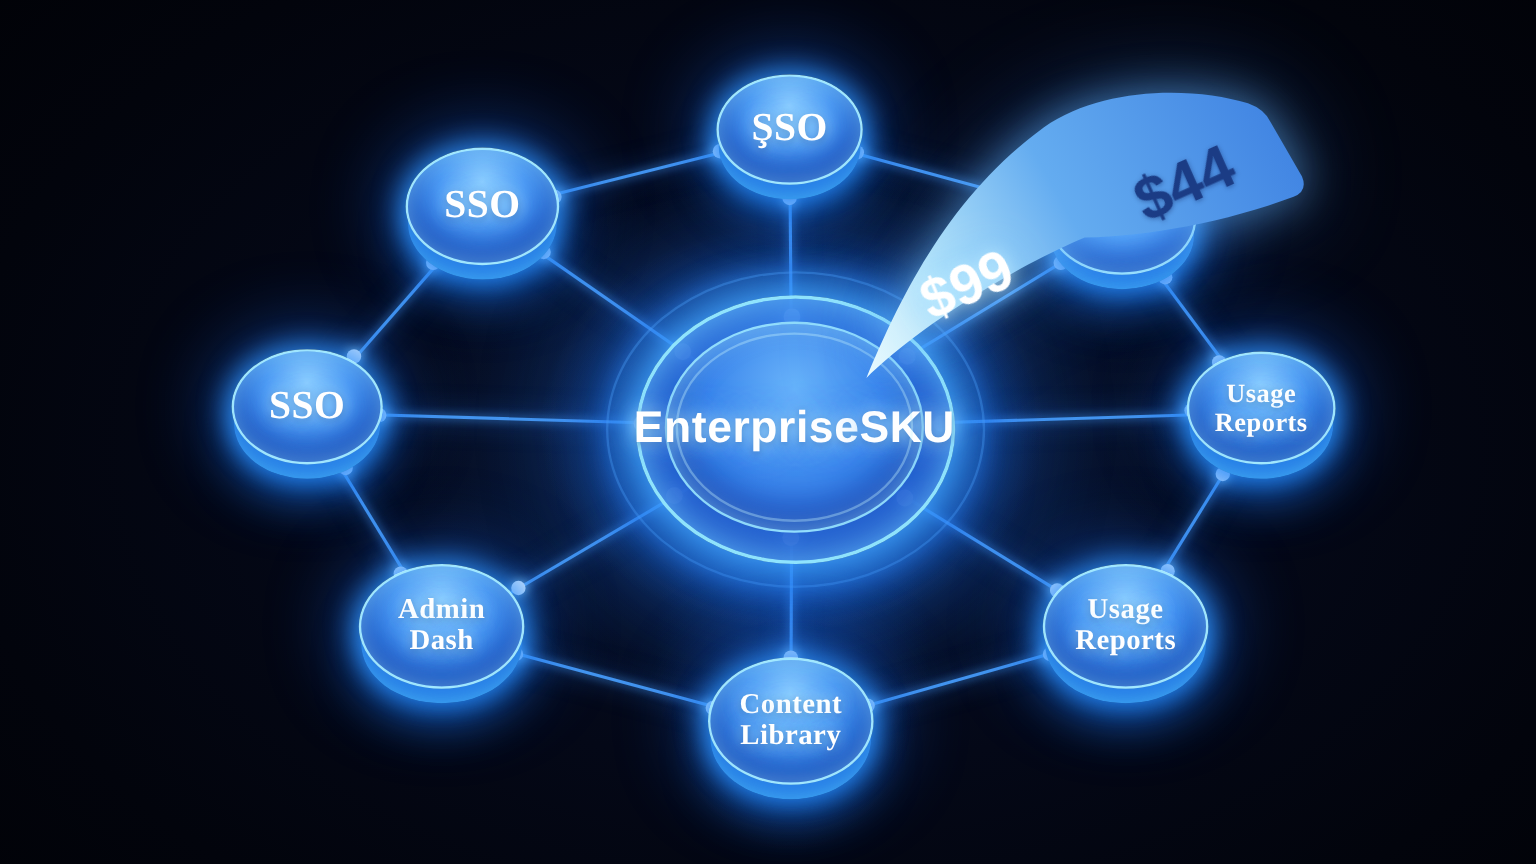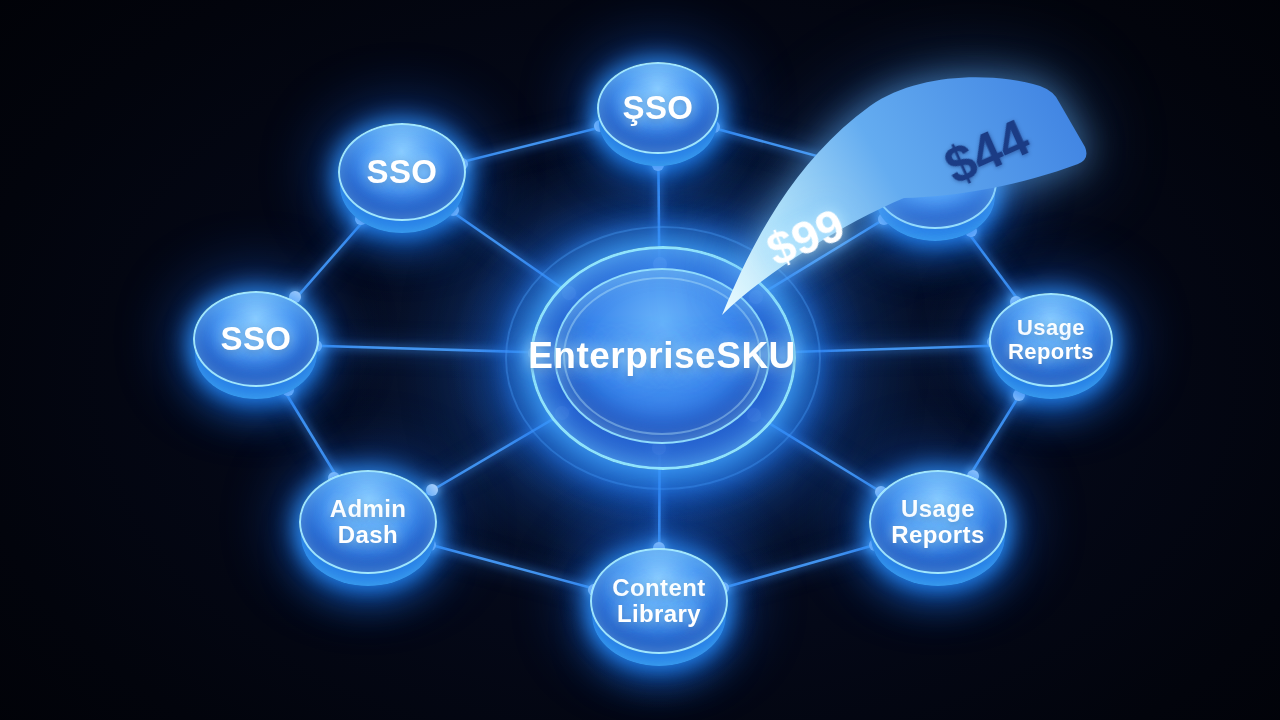--- a/index.html
+++ b/index.html
@@ -26,21 +26,21 @@
   .node-base{position:absolute;left:2px;right:2px;top:16px;bottom:0;border-radius:50%;
     background:linear-gradient(180deg,#1559c8 0%, #0c3a9a 55%, #1050b8 100%);
     box-shadow:0 14px 38px rgba(30,130,255,.55), 0 4px 18px rgba(40,160,255,.55), inset 0 -9px 16px rgba(90,210,255,.8);}
   .node-face{position:absolute;left:0;right:0;top:0;height:calc(100% - 16px);border-radius:50%;
     background:radial-gradient(ellipse at 50% 28%, #8fd0ff 0%, #4d9bf5 40%, #2a72dd 72%, #1a56c4 100%);
     border:2px solid rgba(165,235,255,.95);
     box-shadow:0 0 22px 5px rgba(50,150,255,.8), 0 0 60px 18px rgba(25,100,230,.45),
       inset 0 0 18px rgba(150,225,255,.55), inset 0 -14px 26px rgba(8,40,150,.55);
     display:flex;flex-direction:column;align-items:center;justify-content:center;}
   .node-label{display:block;text-align:center;color:#fff;font-weight:700;letter-spacing:.4px;line-height:1.08;
-    text-shadow:0 0 12px rgba(175,230,255,.95), 0 0 26px rgba(90,170,255,.8), 0 2px 6px rgba(0,40,120,.5);}
+    text-shadow:0 0 12px rgba(175,230,255,.95), 0 0 26px rgba(90,170,255,.8), 0 2px 6px rgba(0,40,120,.5);font-family:Liberation Serif, serif;}
 
   
   .hub{position:absolute;z-index:2;}
   .hub-outer-ring{position:absolute;left:505px;top:226px;width:312px;height:260px;border-radius:50%;
     border:2px solid rgba(80,160,245,.5);box-shadow:0 0 24px rgba(40,120,240,.45), inset 0 0 24px rgba(40,120,240,.35);}
   .hub-glow{position:absolute;left:450px;top:186px;width:420px;height:340px;border-radius:50%;
     background:radial-gradient(closest-side, rgba(45,130,250,.55), rgba(45,130,250,0));}
   .hub-ring{position:absolute;left:530px;top:246px;width:260px;height:218px;border-radius:50%;
     border:3px solid rgba(150,235,255,.95);
     background:radial-gradient(ellipse at 50% 30%, rgba(60,140,245,.9), rgba(20,70,190,.95));

